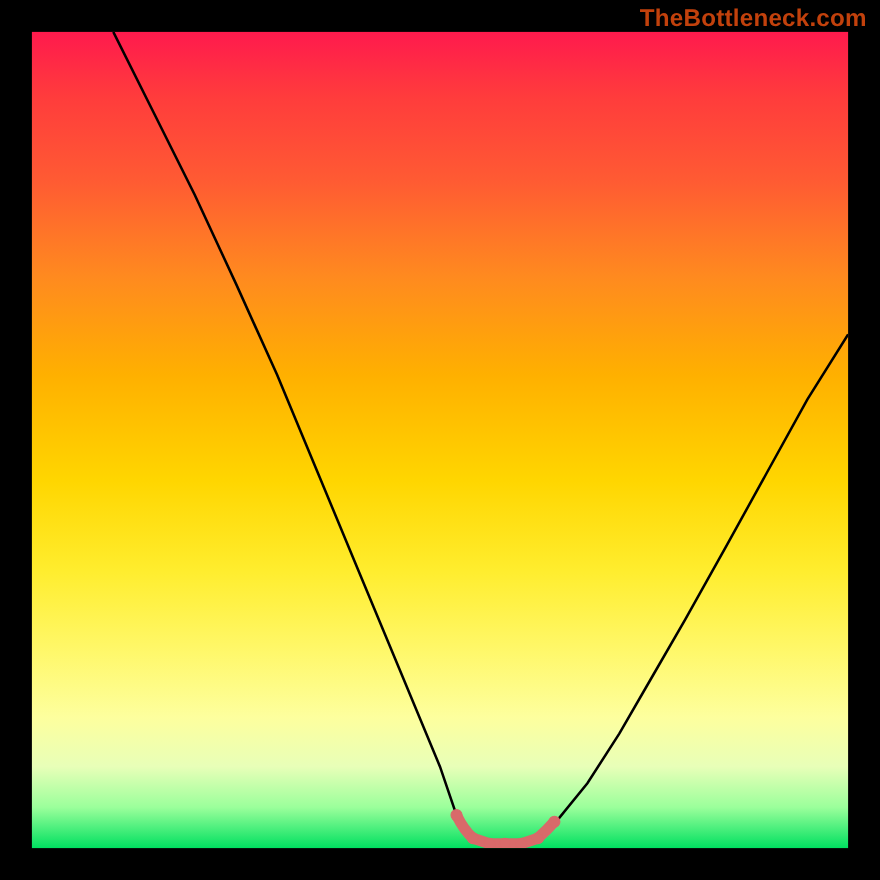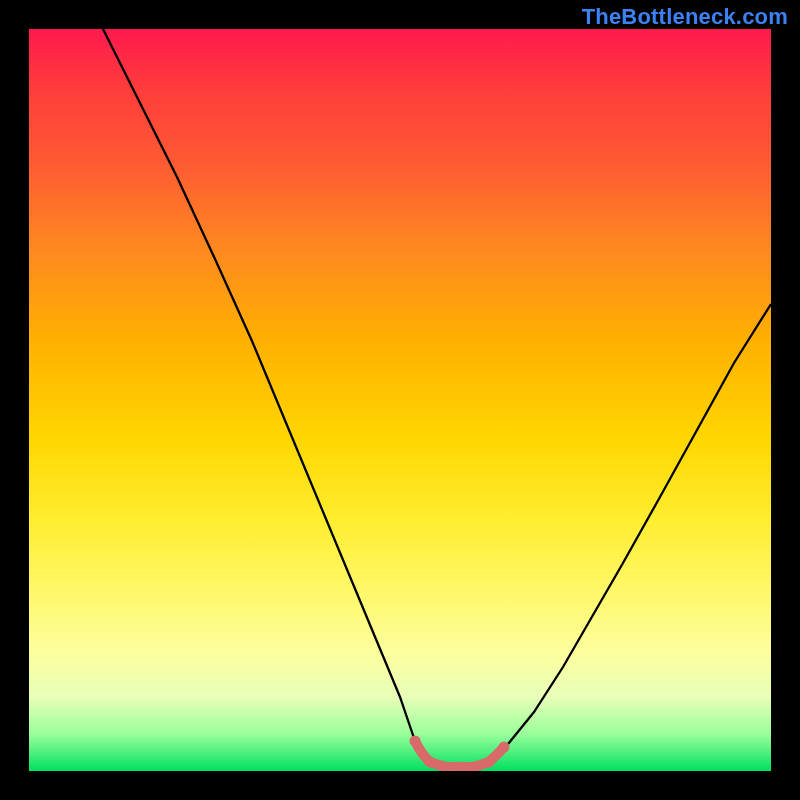--- a/index.html
+++ b/index.html
@@ -42,21 +42,21 @@
   }
   svg.curve {
     position: absolute;
     top: 0;
     left: 0;
   }
   .watermark {
     position: absolute;
     top: 4px;
     right: 12px;
-    color: #3b82f6;
+    color: #c2410c;
     font-size: 22px;
     font-weight: 600;
     letter-spacing: 0.2px;
     user-select: none;
   }
 </style>
 </head>
 <body>
 
 <div class="frame">

